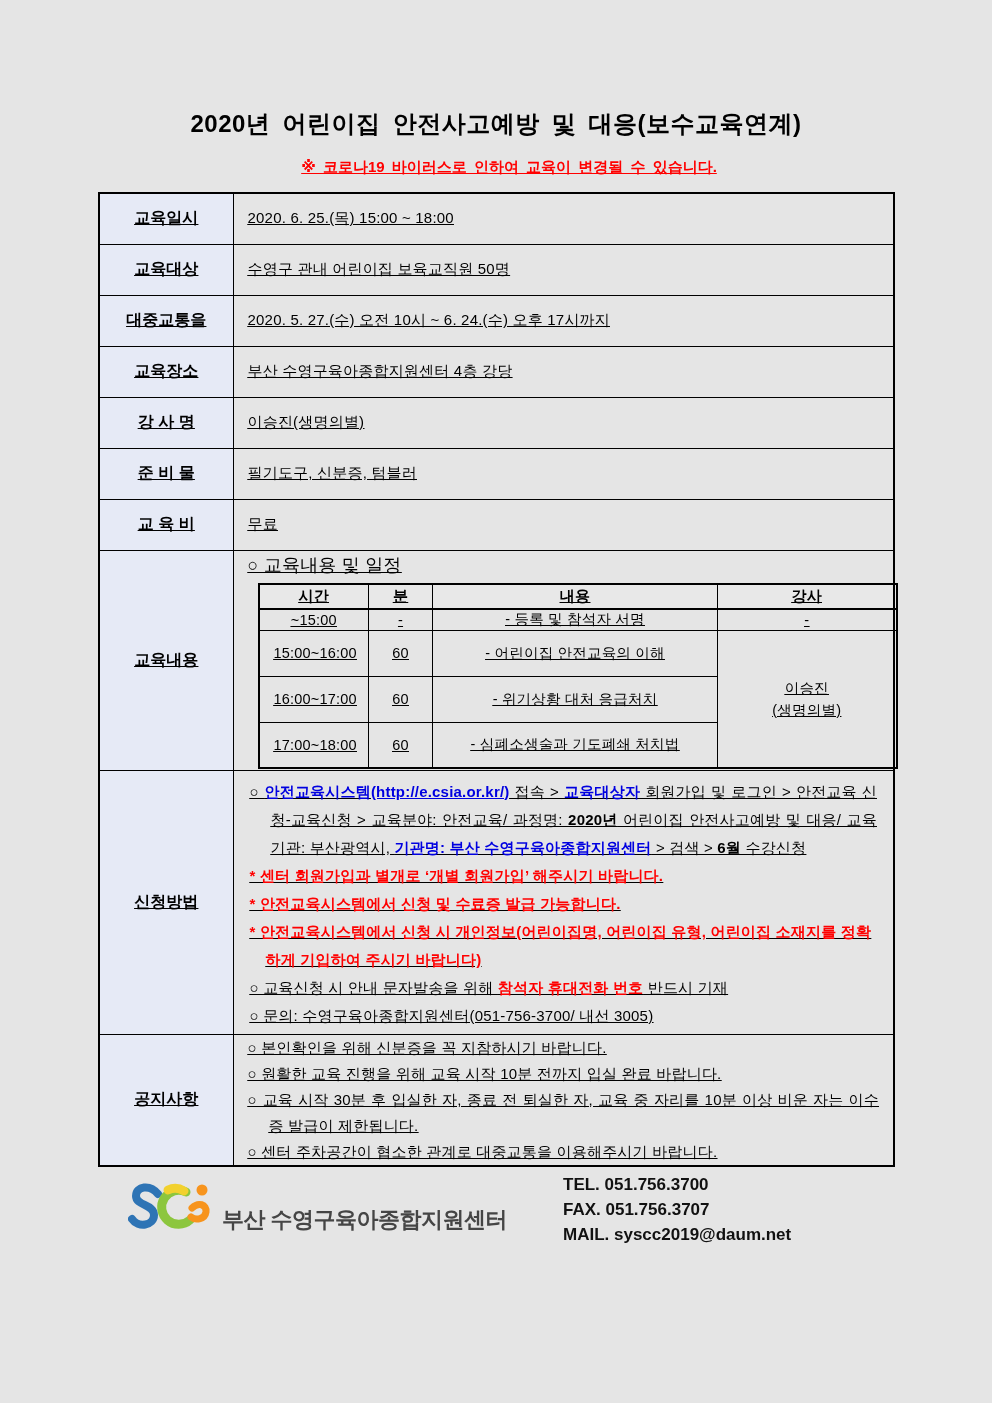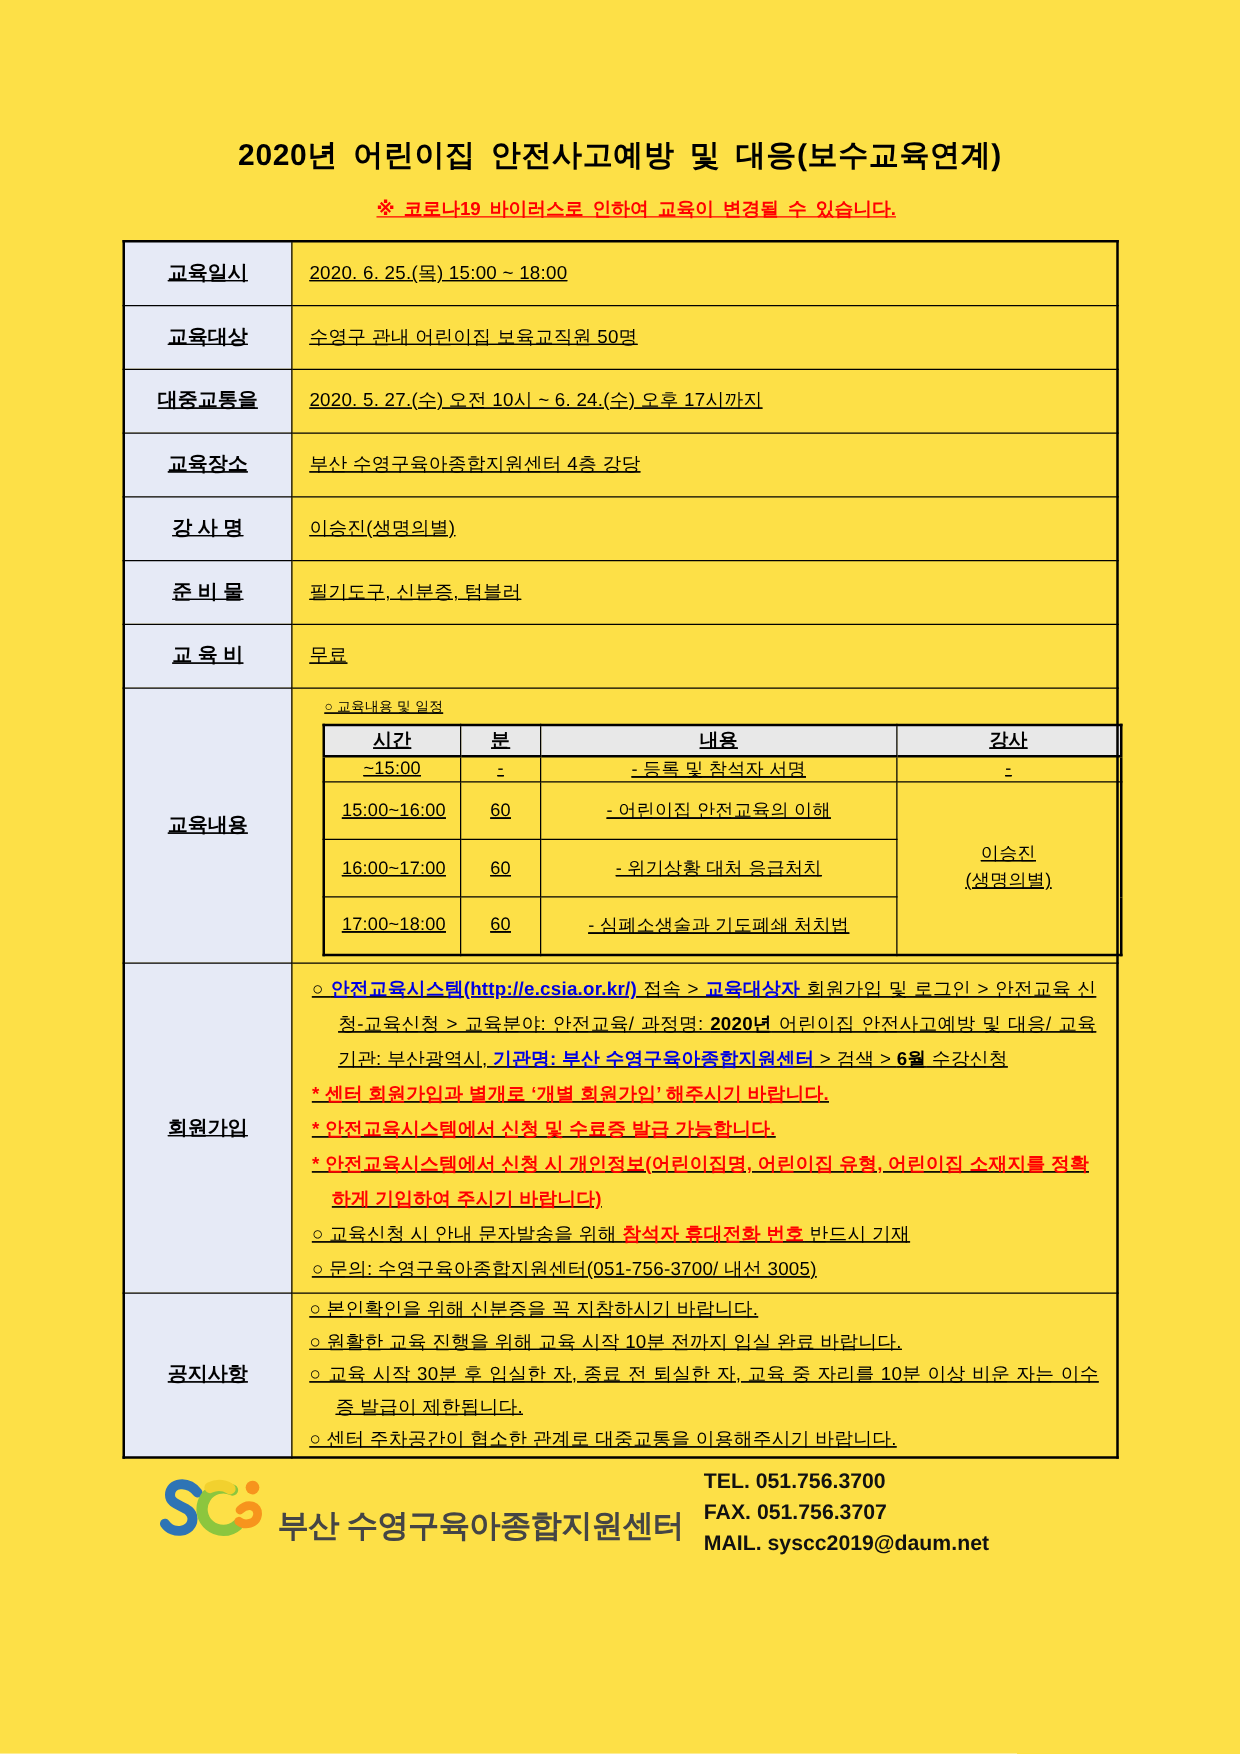--- a/index.html
+++ b/index.html
@@ -2,21 +2,21 @@
 <html><head>
 <meta charset="utf-8">
 <style>
   * { margin: 0; padding: 0; box-sizing: border-box; }
   html,body { background:#fff; }
   .page {
     position: relative;
     width: 992px;
     height: 1403px;
     margin: 0 auto;
-    background: #fde047;
+    background: #e5e5e5;
     font-family: "Liberation Sans", "DejaVu Sans", sans-serif;
     color: #000;
   }
   .doc-title {
     position: absolute;
     top: 108px; left: 0; right: 0;
     text-align: center;
     font-size: 24px;
     font-weight: 800;
     letter-spacing: 0.5px;
@@ -56,21 +56,21 @@
     font-weight: 500;
     vertical-align: middle;
     padding: 0 14px;
     letter-spacing: 0.2px;
   }
   tr.r-simple { height: 51px; }
   tr.r-content { height: 220px; }
   tr.r-apply  { height: 264px; }
   tr.r-notice { height: 131px; }
   td.cell-top { vertical-align: top; padding-top: 8px; }
-  .intro-line { font-size: 11px; font-weight: 500; margin: 2px 0 6px 12px; }
+  .intro-line { font-size: 18px; font-weight: 500; margin: 2px 0 6px 0; }
   table.sched {
     border-collapse: collapse;
     table-layout: fixed;
     width: 638px;
     margin-left: 10px;
     border: 2px solid #000;
     padding-left: 48px;
   }
   table.sched th, table.sched td { border: 1px solid #000; text-align: center; vertical-align: middle; }
   table.sched th {
@@ -98,21 +98,21 @@
   .notice-list .rich { line-height: 26px; }
 
   .footer-logo {
     position: absolute;
     top: 1178px; left: 128px;
     display: flex;
     align-items: center;
     gap: 10px;
   }
   .logo-text {
-    font-size: 25px;
+    font-size: 22px;
     font-weight: 600;
     color: #454545;
     letter-spacing: -0.5px;
     margin-top: 24px;
   }
   .footer-contact {
     position: absolute;
     top: 1172px; left: 563px;
     font-size: 17px;
     font-weight: 700;
@@ -201,21 +201,21 @@
                 <td>17:00~18:00</td>
                 <td>60</td>
                 <td class="s-content">- 심폐소생술과 기도폐쇄 처치법</td>
               </tr>
             </tbody>
           </table>
         </td>
       </tr>
 
       <tr class="r-apply">
-        <th>회원가입</th>
+        <th>신청방법</th>
         <td class="cell-top">
           <div class="apply-wrap">
             <div class="rich hang-o"><span>○ </span><span class="blue">안전교육시스템</span><span class="blue u">(http://e.csia.or.kr/)</span><span> 접속 &gt; </span><span class="blue">교육대상자</span><span> 회원가입 및 로그인 &gt; 안전교육 신청-교육신청 &gt; 교육분야: 안전교육/ 과정명: </span><span class="b">2020년</span><span> 어린이집 안전사고예방 및 대응/ 교육기관: 부산광역시, </span><span class="blue">기관명: 부산 수영구육아종합지원센터</span><span> &gt; 검색 &gt; </span><span class="b">6월</span><span> 수강신청</span></div>
             <div class="rich hang-s red">* 센터 회원가입과 별개로 ‘개별 회원가입’ 해주시기 바랍니다.</div>
             <div class="rich hang-s red">* 안전교육시스템에서 신청 및 수료증 발급 가능합니다.</div>
             <div class="rich hang-s red">* 안전교육시스템에서 신청 시 개인정보(어린이집명, 어린이집 유형, 어린이집 소재지를 정확하게 기입하여 주시기 바랍니다)</div>
             <div class="rich hang-o"><span>○ 교육신청 시 안내 문자발송을 위해 </span><span class="red">참석자 휴대전화 번호</span><span> 반드시 기재</span></div>
             <div class="rich hang-o">○ 문의: 수영구육아종합지원센터(051-756-3700/ 내선 3005)</div>
           </div>
         </td>

